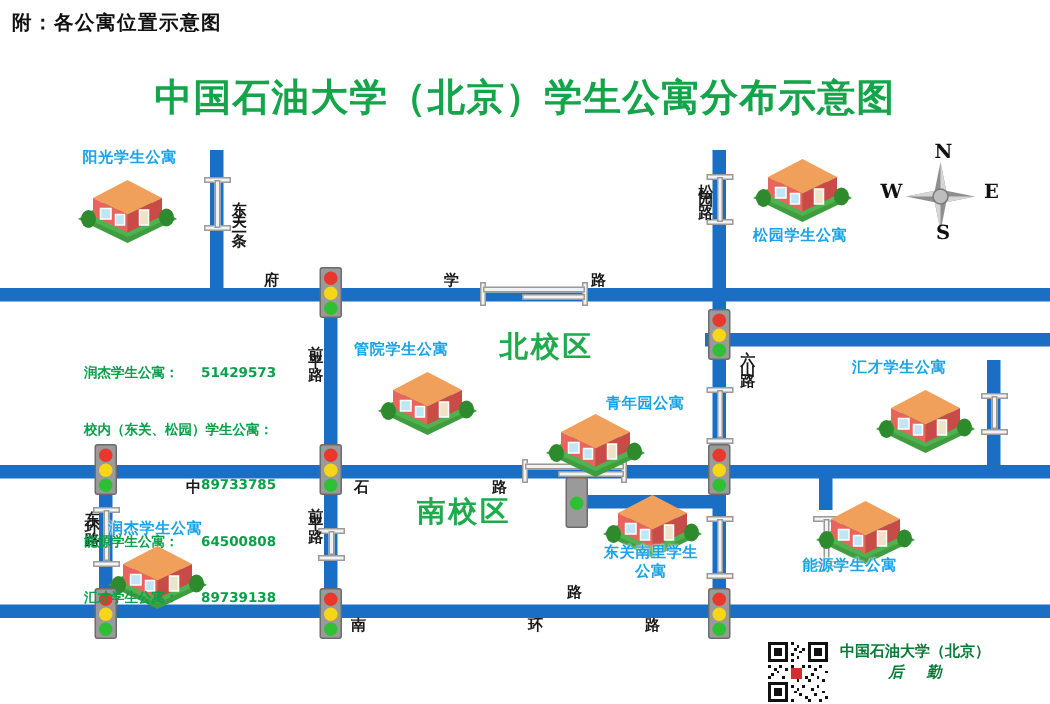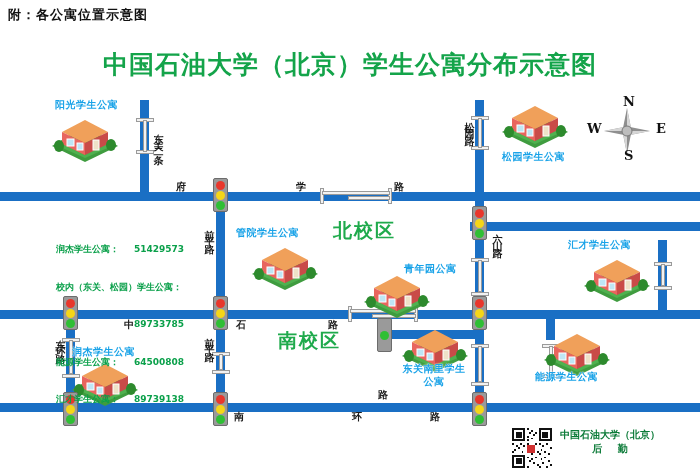--- a/index.html
+++ b/index.html
@@ -69,21 +69,21 @@
   .compass .n{left:37px;top:-2px;}
   .compass .s{left:38px;top:52px;}
   .compass .w{left:1px;top:25px;}
   .compass .e{left:70px;top:25px;}
 
   
   .footer{position:absolute;left:512px;top:428px;display:flex;align-items:flex-start;gap:8px;z-index:8;}
   .qr{width:40px;height:40px;}
   .footer .ftxt{font-size:10px;color:#0a7a37;font-weight:bold;line-height:14px;
                 font-family:"DejaVu Serif","Liberation Serif",serif;}
-  .footer .ftxt .l2{display:block;text-align:center;letter-spacing:6px;padding-left:6px;}
+  .footer .ftxt .l2{display:block;text-align:center;letter-spacing:6px;padding-left:6px;font-style:italic;}
 </style>
 </head>
 <body>
 
 <div id="map">
 
   <div class="note">附：各公寓位置示意图</div>
   <div class="title">中国石油大学（北京）学生公寓分布示意图</div>
 
   <div class="road h" style="left:0px;top:192px;width:700px;"></div>

